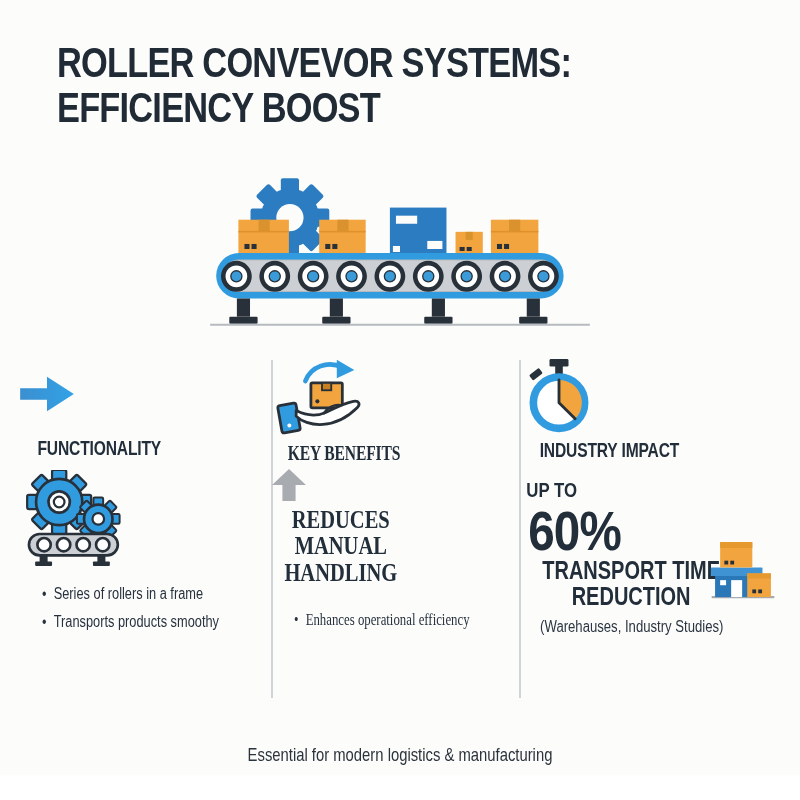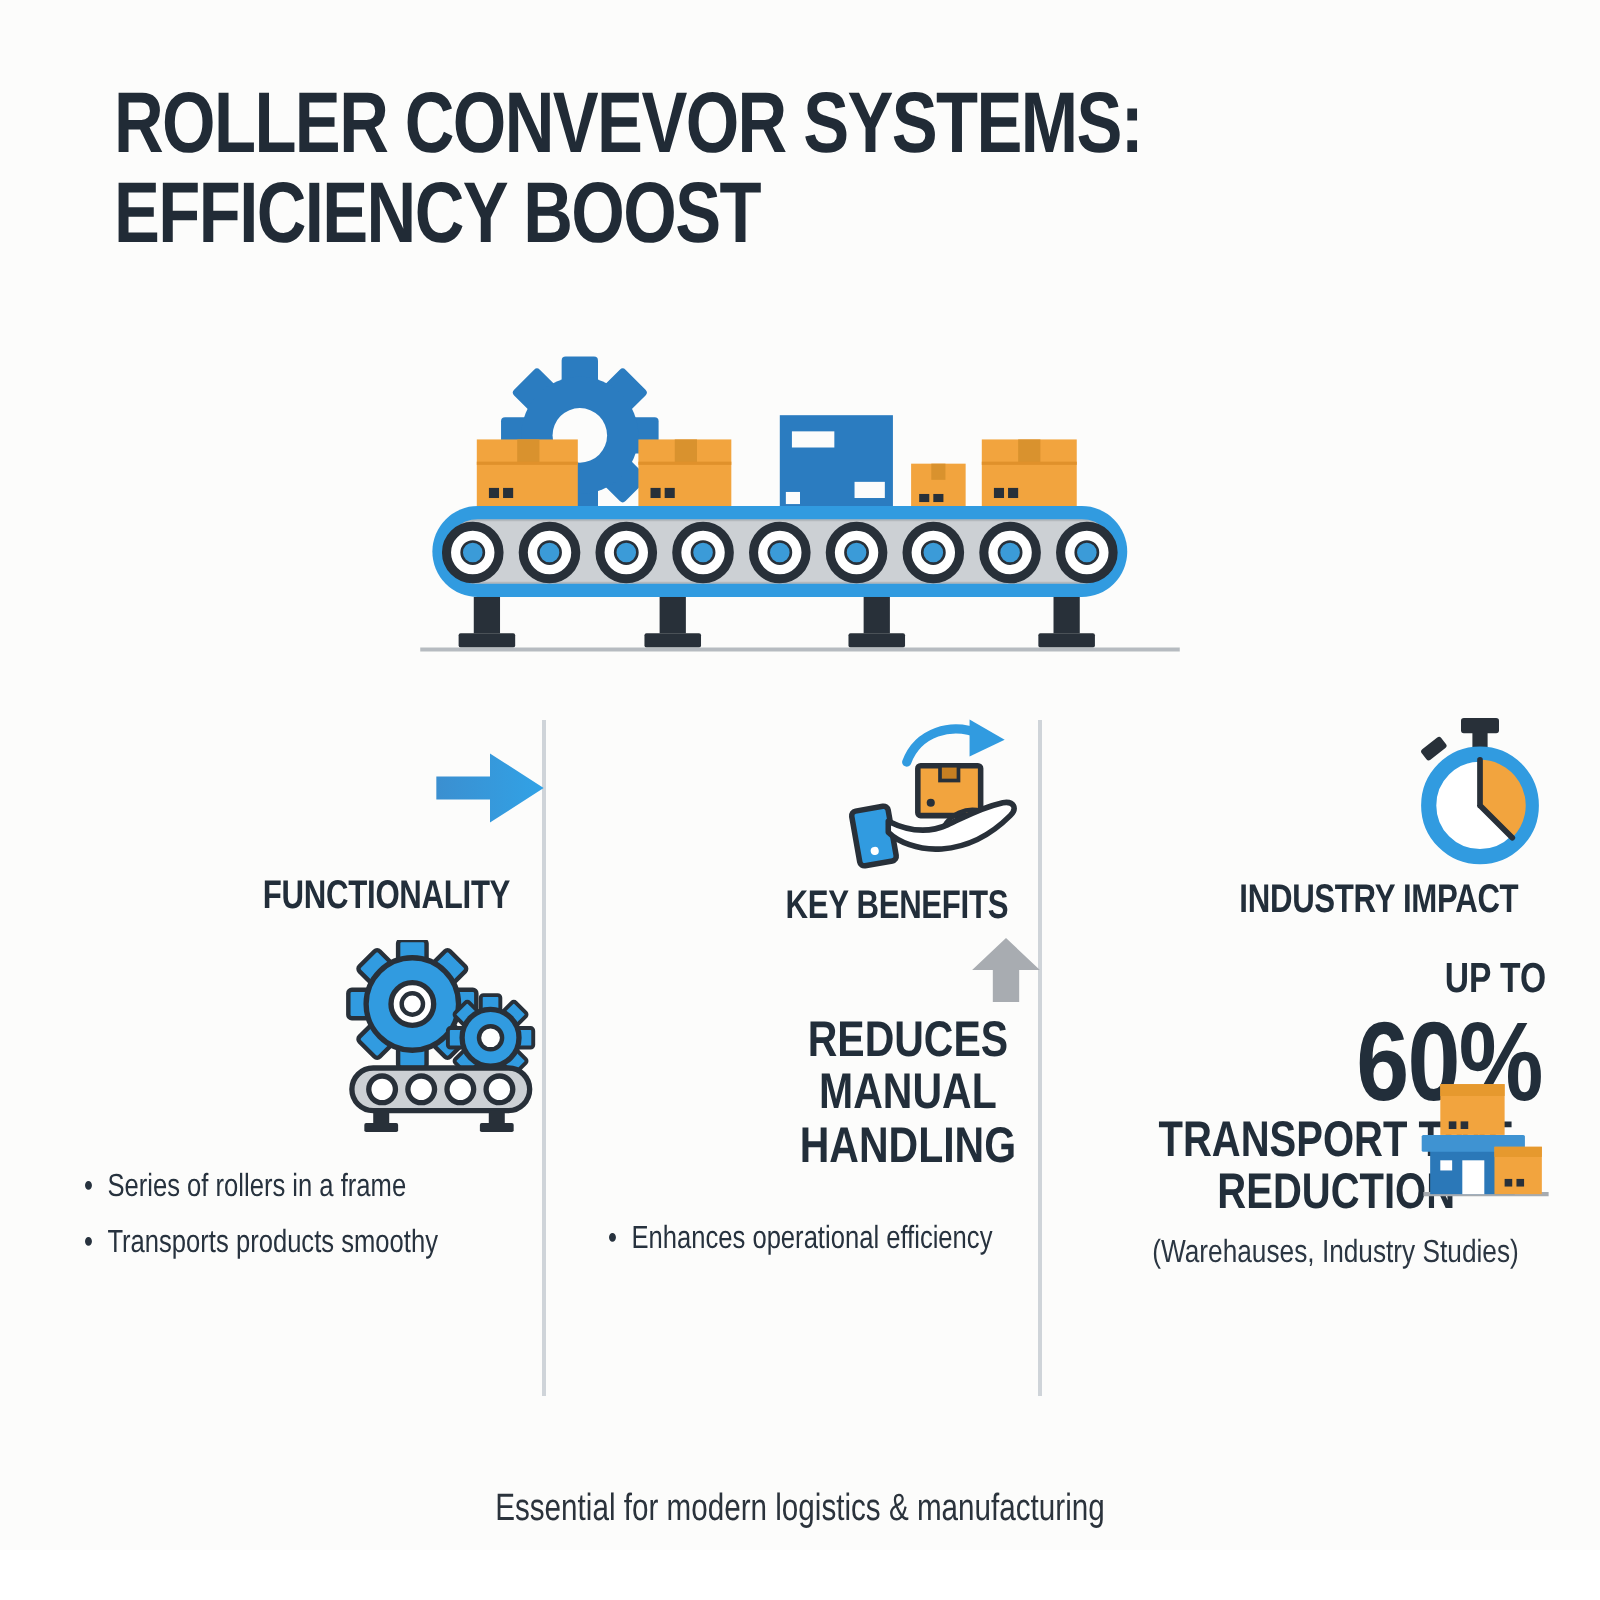--- a/index.html
+++ b/index.html
@@ -10,23 +10,23 @@
   .title { position:absolute; left:57px; top:40px; font-weight:bold; font-size:43px;
            line-height:1.04; letter-spacing:-1px; color:#212b36;
            transform:scaleX(0.80); transform-origin:left top; white-space:nowrap; }
 
   .hero { position:absolute; left:198px; top:164px; width:404px; height:169px; }
 
   .divider { position:absolute; top:360px; width:2px; height:338px; background:#cfd4d9; }
   .d1 { left:271px; } .d2 { left:519px; }
 
   .cols { position:absolute; left:0; top:355px; width:800px; height:345px; display:flex; }
-  .col { display:flex; flex-direction:column; align-items:flex-end; }
+  .col { display:flex; flex-direction:column; align-items:flex-start; }
   .col1 { width:272px; padding-left:20px; }
-  .col2 { width:248px; }
+  .col2 { width:248px;font-family:Liberation Serif, serif; }
   .col3 { width:280px; padding-right:21px; position:relative; }
 
   .heading { font-size:20px; font-weight:bold; letter-spacing:-0.2px; color:#222e3a;
              transform:scaleX(0.78); transform-origin:center top; white-space:nowrap; }
   .mt20 { margin-top:20px; } .mt4 { margin-top:4px; }
 
   .icon-arrow { margin-top:16px; }
   .icon-gears { margin-top:10px; }
   .icon-hand  { margin-top:2px; }
   .icon-up    { margin-top:4px; }

